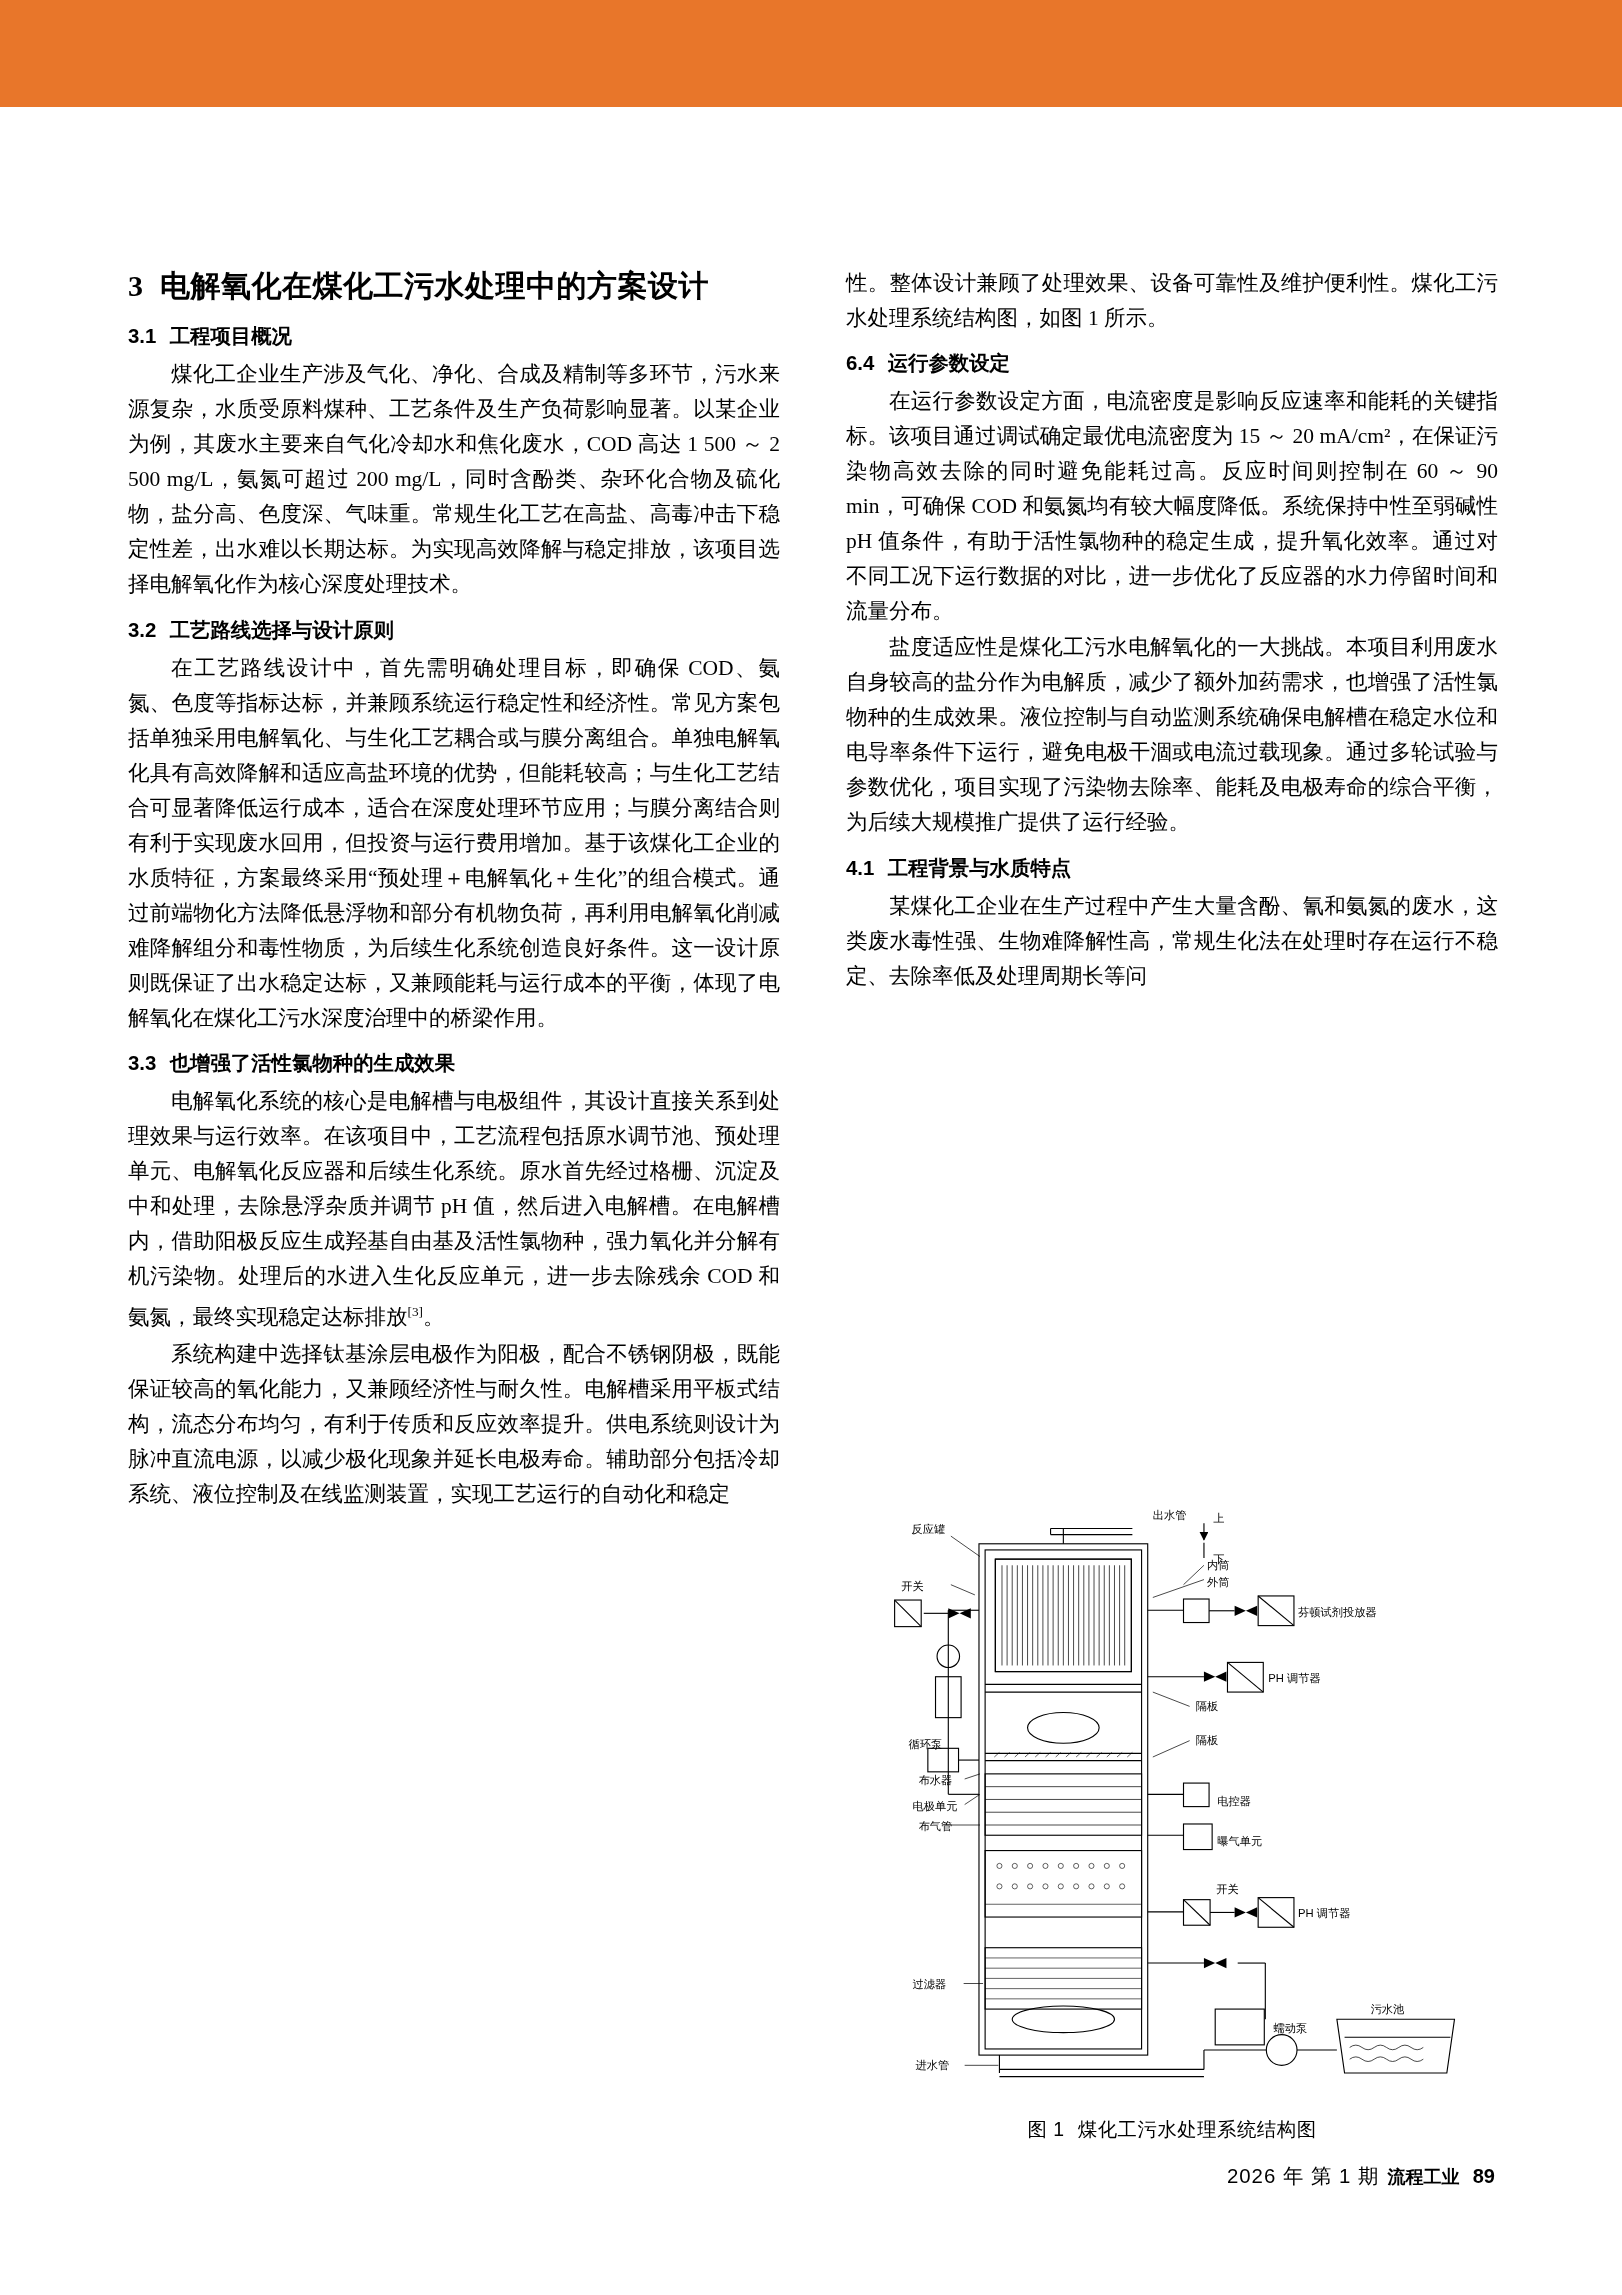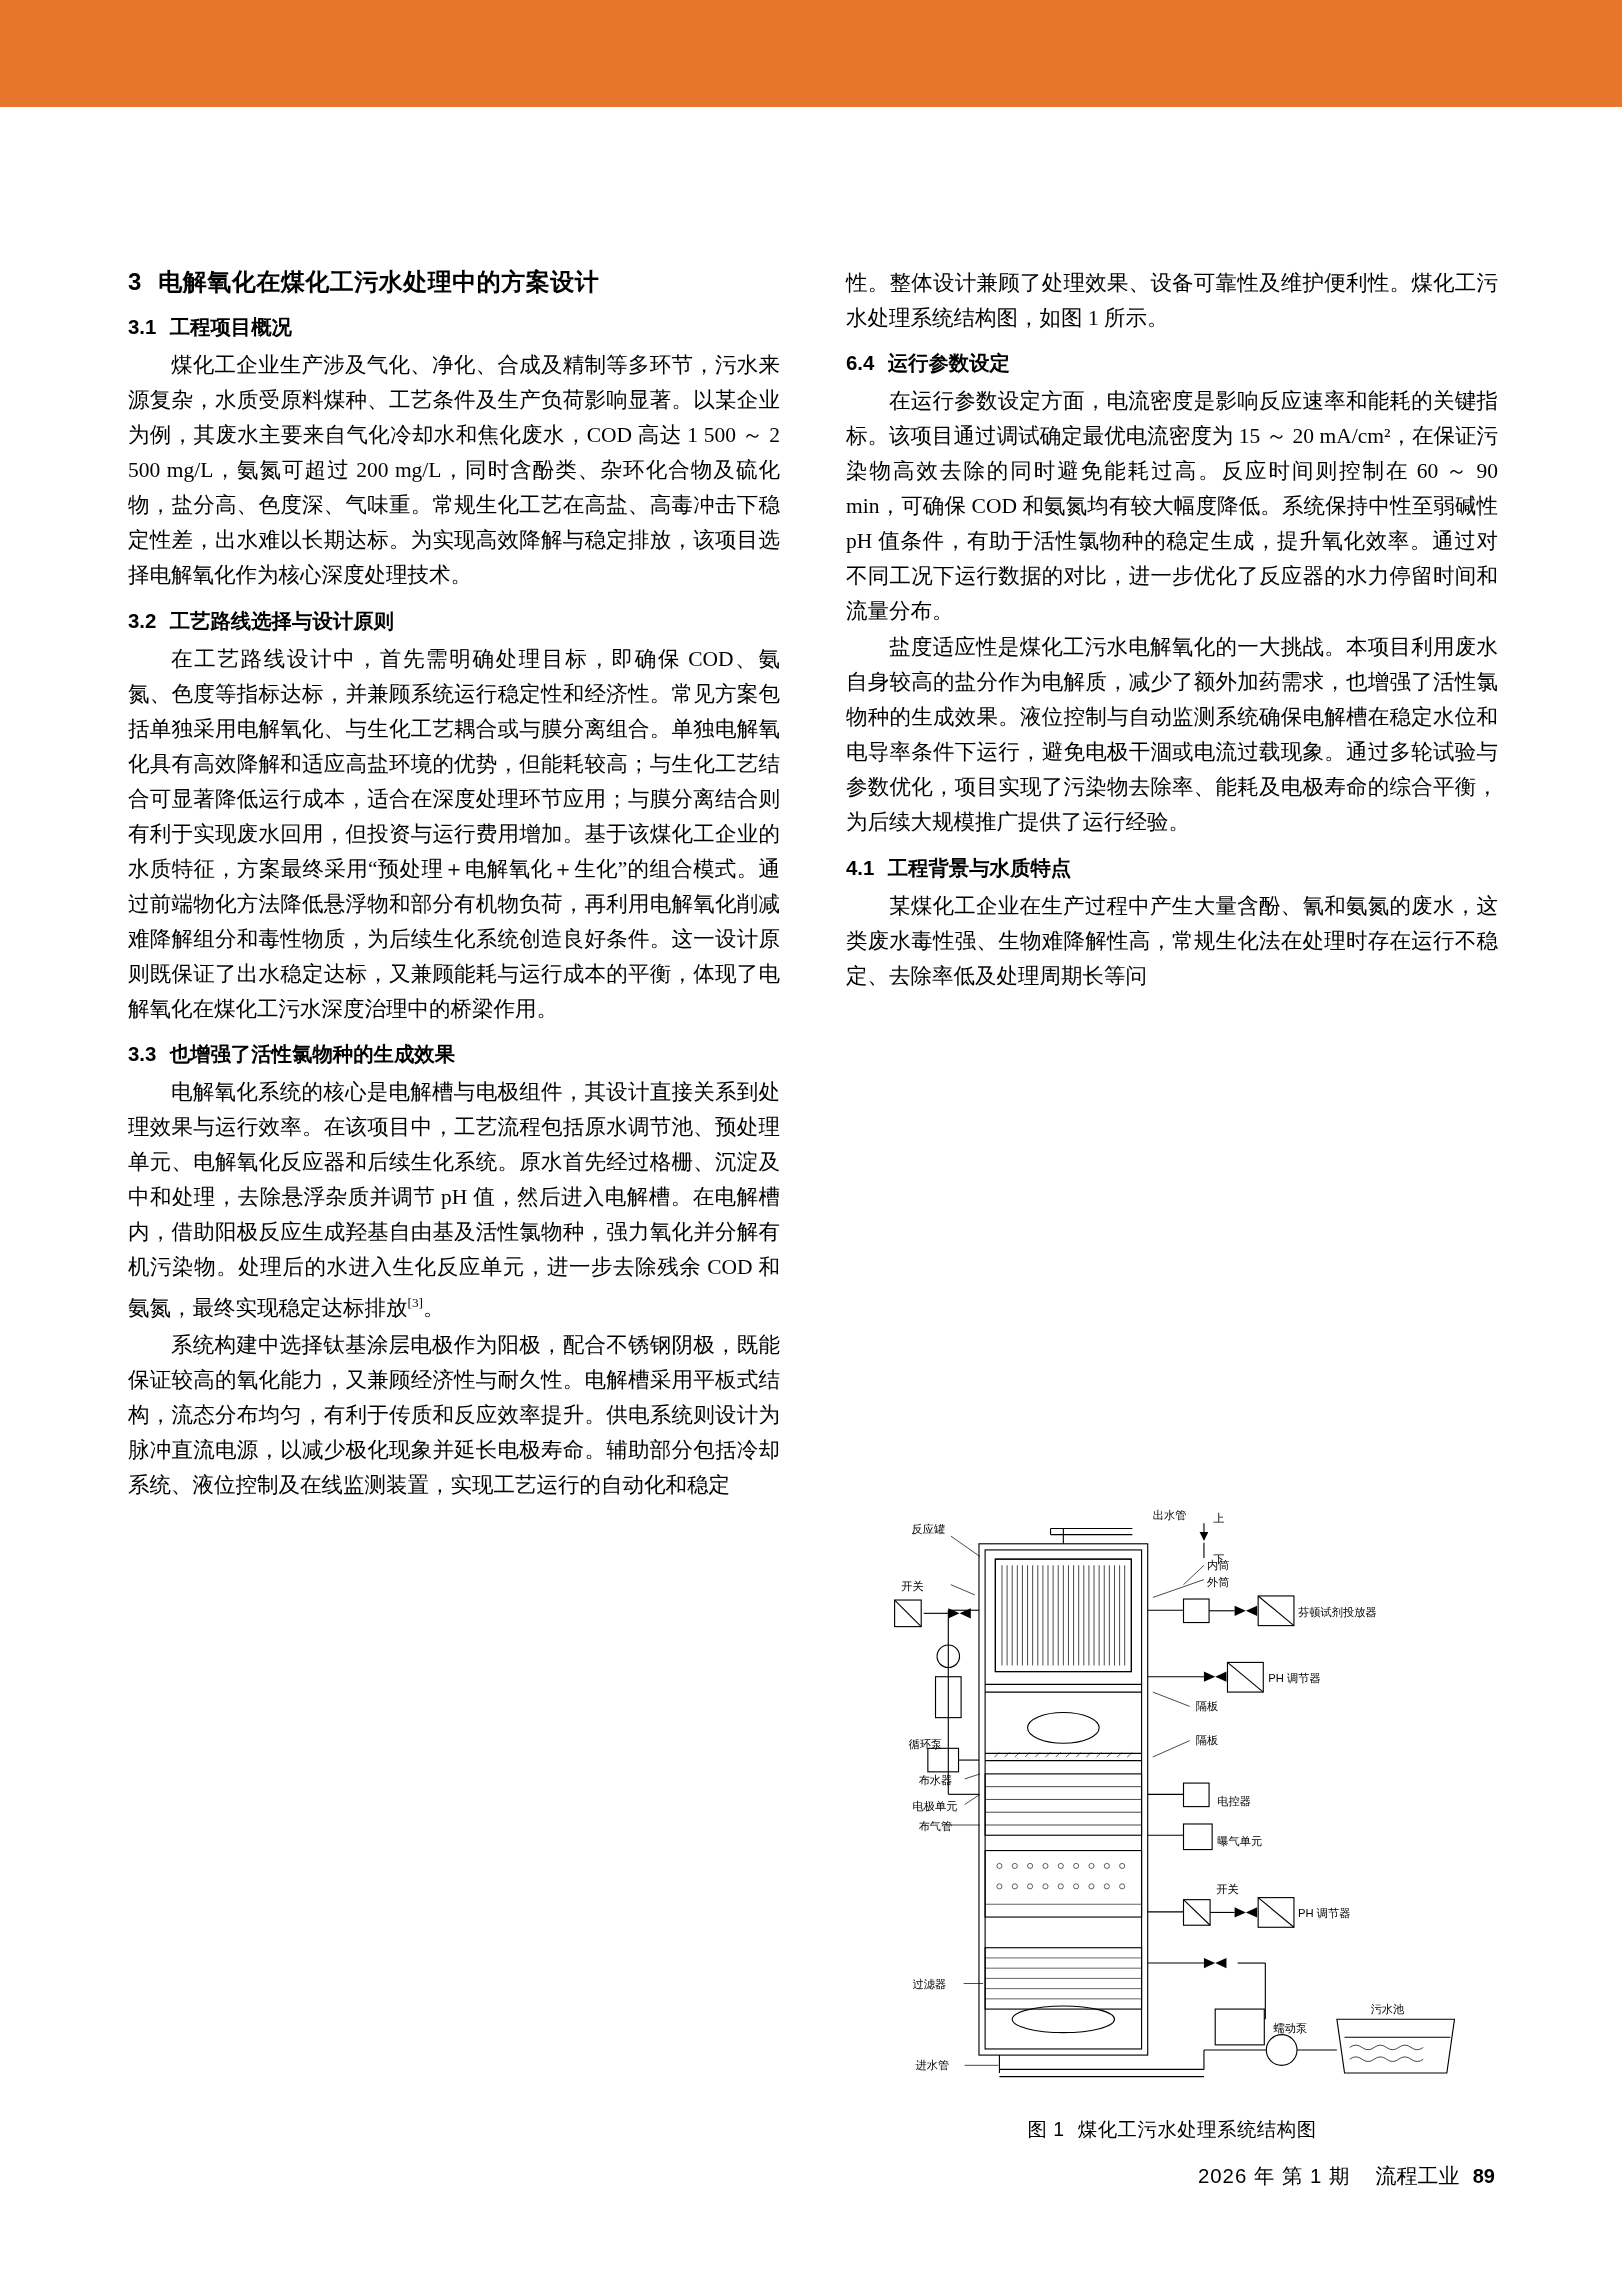--- a/index.html
+++ b/index.html
@@ -33,23 +33,23 @@
   }
   .col {
     position: absolute;
     top: 0;
     width: 652px;
   }
   .col-left { left: 0; }
   .col-right { left: 718px; }
 
   h2.section {
-    font-family: Liberation Sans, sans-serif;
+    font-family: Liberation Serif, serif;
     font-weight: bold;
-    font-size: 24px;
+    font-size: 30px;
     margin: 0 0 15.3px 0;
     letter-spacing: 0.5px;
   }
   h2.section .num { margin-right: 16.4px; }
 
   h3.subsection {
     font-family: "Liberation Sans", sans-serif;
     font-weight: bold;
     font-size: 20.4px;
     margin: 13.3px 0 7.2px 0;
@@ -96,21 +96,21 @@
     position: absolute;
     left: 0;
     top: 2162px;
     width: 1623px;
     text-align: right;
     padding-right: 128px;
     box-sizing: border-box;
     font-family: "Liberation Sans", sans-serif;
   }
   .footer .year { font-size: 20.4px; letter-spacing: 1px; }
-  .footer .mag { font-size: 21px; font-weight: normal; margin-left: 25px; }
+  .footer .mag { font-size: 18px; font-weight: bold; margin-left: 8px; }
   .footer .pageno { font-size: 20px; font-weight: bold; margin-left: 13.3px; }
 </style>
 </head>
 <body>
 
 <div class="page">
 
   <div class="top-bar"></div>
 
   <div class="content">

